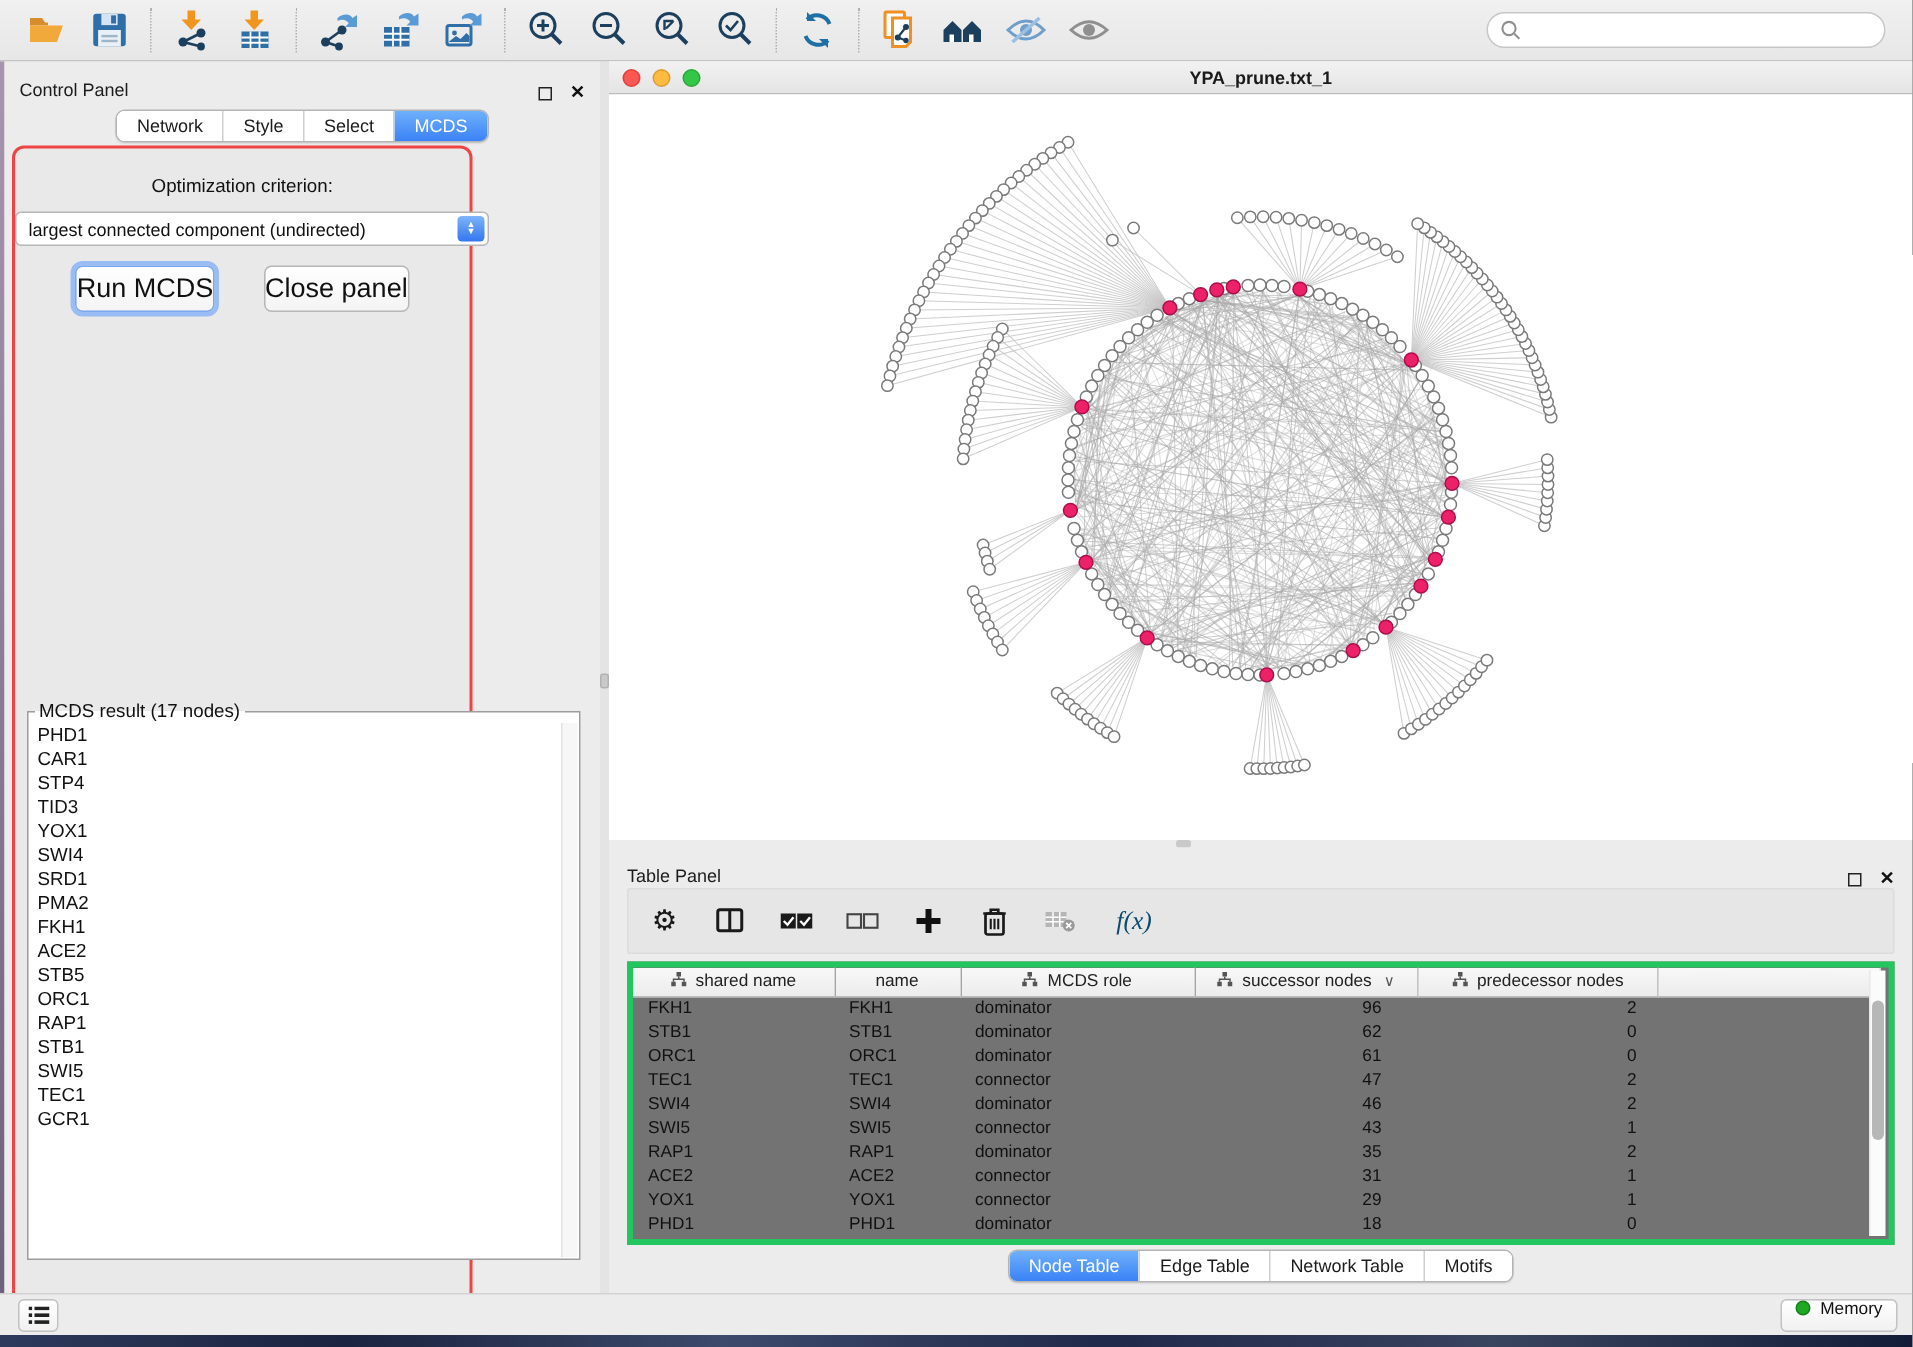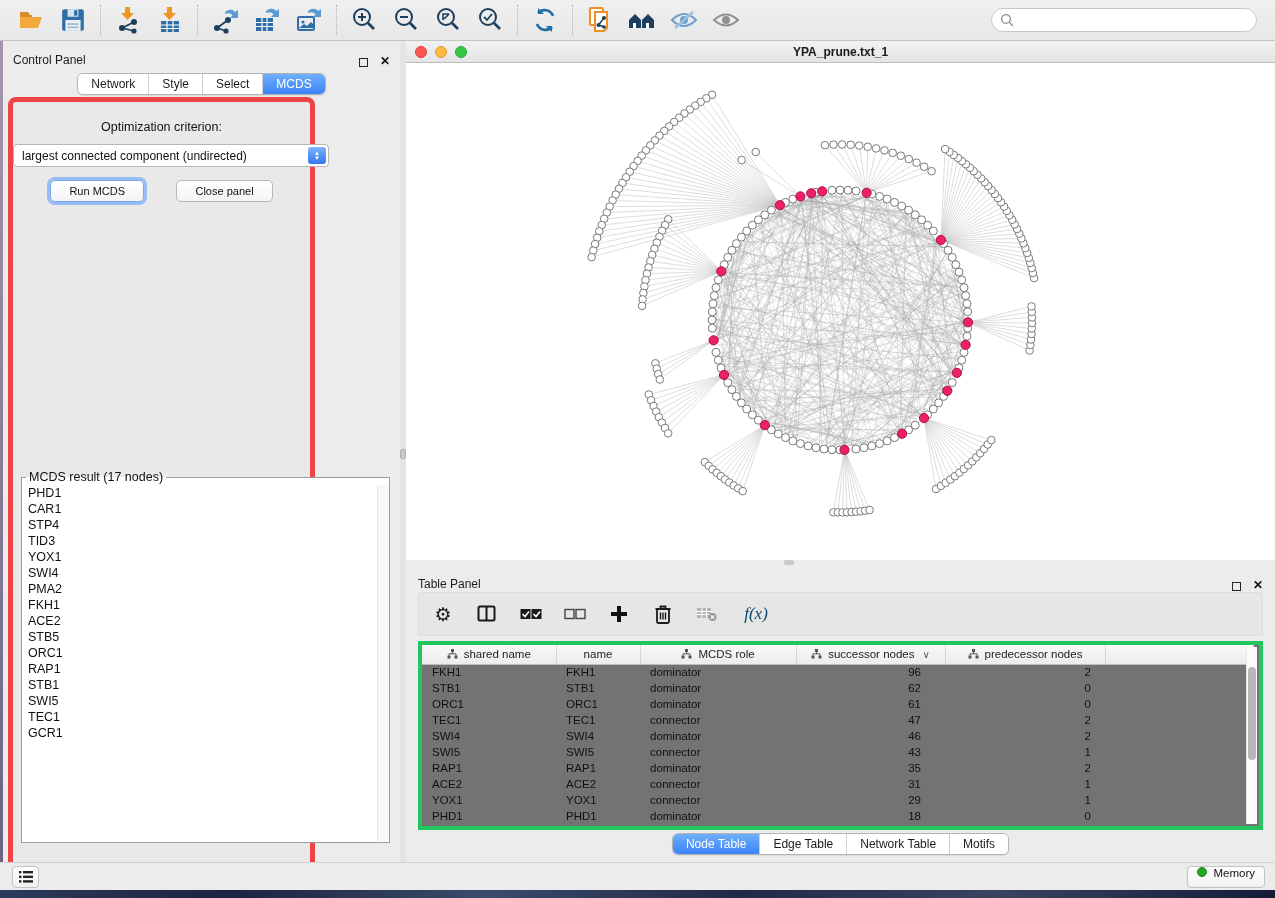--- a/index.html
+++ b/index.html
@@ -21,27 +21,27 @@
   .control-panel{position:absolute;left:3px;top:41px;width:397px;height:821px;background:#ececec;}
   .panel-header{height:26px;display:flex;align-items:flex-end;padding:0 10px;font-size:12px;color:#1c1c1c;}
   .panel-header .spacer{flex:1;}
   .float-ico{width:9px;height:9px;border:1.5px solid #222;margin-right:12px;cursor:pointer;}
   .close-ico{font-size:12px;font-weight:bold;color:#111;cursor:pointer;line-height:1;}
   .seg{display:inline-flex;border:1px solid #b4b4b4;border-radius:6px;overflow:hidden;background:#fff;box-shadow:0 1px 1px rgba(0,0,0,.08);}
   .seg button{border:none;background:#fff;padding:3px 13px;font-size:12px;color:#1c1c1c;border-left:1px solid #cfcfcf;cursor:pointer;white-space:nowrap;}
   .seg button:first-child{border-left:none;}
   .seg button.active{background:linear-gradient(#6fb0fb,#3a82f7);color:#fff;}
   .ctl-tabs{position:absolute;left:0;top:32px;width:100%;text-align:center;}
-  .ctl-content{position:absolute;left:5px;top:56px;width:307px;height:792px;background:#e9e9e9;border:5px solid #ef4444;border-radius:8px;}
+  .ctl-content{position:absolute;left:5px;top:56px;width:307px;height:792px;background:#e9e9e9;border:2px solid #ef4444;border-radius:8px;}
   .opt-label{margin-top:18px;text-align:center;font-size:12.5px;color:#111;}
   .select{width:316px;height:23px;margin:10px auto 0;background:#fff;border:1px solid #b6b6b6;border-radius:4px;position:relative;display:flex;align-items:center;padding-left:8px;font-size:12px;color:#111;cursor:pointer;}
   .stepper{position:absolute;right:2px;top:2px;width:18px;height:17px;border-radius:3px;background:linear-gradient(#7db4fa,#3376f0);display:flex;flex-direction:column;align-items:center;justify-content:center;color:#fff;}
   .stepper span{font-size:6px;line-height:5px;}
   .btn-row{margin-top:13px;text-align:center;}
-  .btn{background:linear-gradient(#fff,#f4f4f4);border:1px solid #b7b7b7;border-radius:5px;padding:4px 18px;font-size:11px;color:#111;cursor:pointer;}
+  .btn{background:linear-gradient(#fff,#f4f4f4);border:1px solid #b7b7b7;border-radius:5px;padding:4px 0;font-size:18px;color:#111;cursor:pointer;}
   .btn.focus{box-shadow:0 0 0 3px rgba(110,165,250,.65);border-color:#7aa8ef;}
   .btn + .btn{margin-left:28px;}
   fieldset.mcds{position:absolute;left:8px;top:368px;width:369px;height:373px;border:1px solid #9c9c9c;background:#fff;margin:0;padding:0;}
   fieldset.mcds legend{font-size:12.5px;color:#111;padding:0 3px;margin-left:4px;}
   .mcds-list{position:relative;width:100%;height:100%;overflow:hidden;font-size:12.5px;line-height:16px;color:#111;padding:1px 0 0 6px;}
   .mcds-list div{cursor:default;}
   .mcds-track{position:absolute;right:1px;top:1px;bottom:1px;width:11px;background:#f7f7f7;border-left:1px solid #e3e3e3;}
 
   
   .v-splitter{position:absolute;left:400px;top:41px;width:6px;height:821px;background:#e4e4e4;}
@@ -260,20 +260,21 @@
       <fieldset class="mcds">
         <legend>MCDS result (17 nodes)</legend>
         <div class="mcds-list" id="mcdslist">
           <div class="mcds-track"></div>
         <div>PHD1</div>
             <div>CAR1</div>
             <div>STP4</div>
             <div>TID3</div>
             <div>YOX1</div>
             <div>SWI4</div>
+            <div>SRD1</div>
             <div>PMA2</div>
             <div>FKH1</div>
             <div>ACE2</div>
             <div>STB5</div>
             <div>ORC1</div>
             <div>RAP1</div>
             <div>STB1</div>
             <div>SWI5</div>
             <div>TEC1</div>
             <div>GCR1</div>

